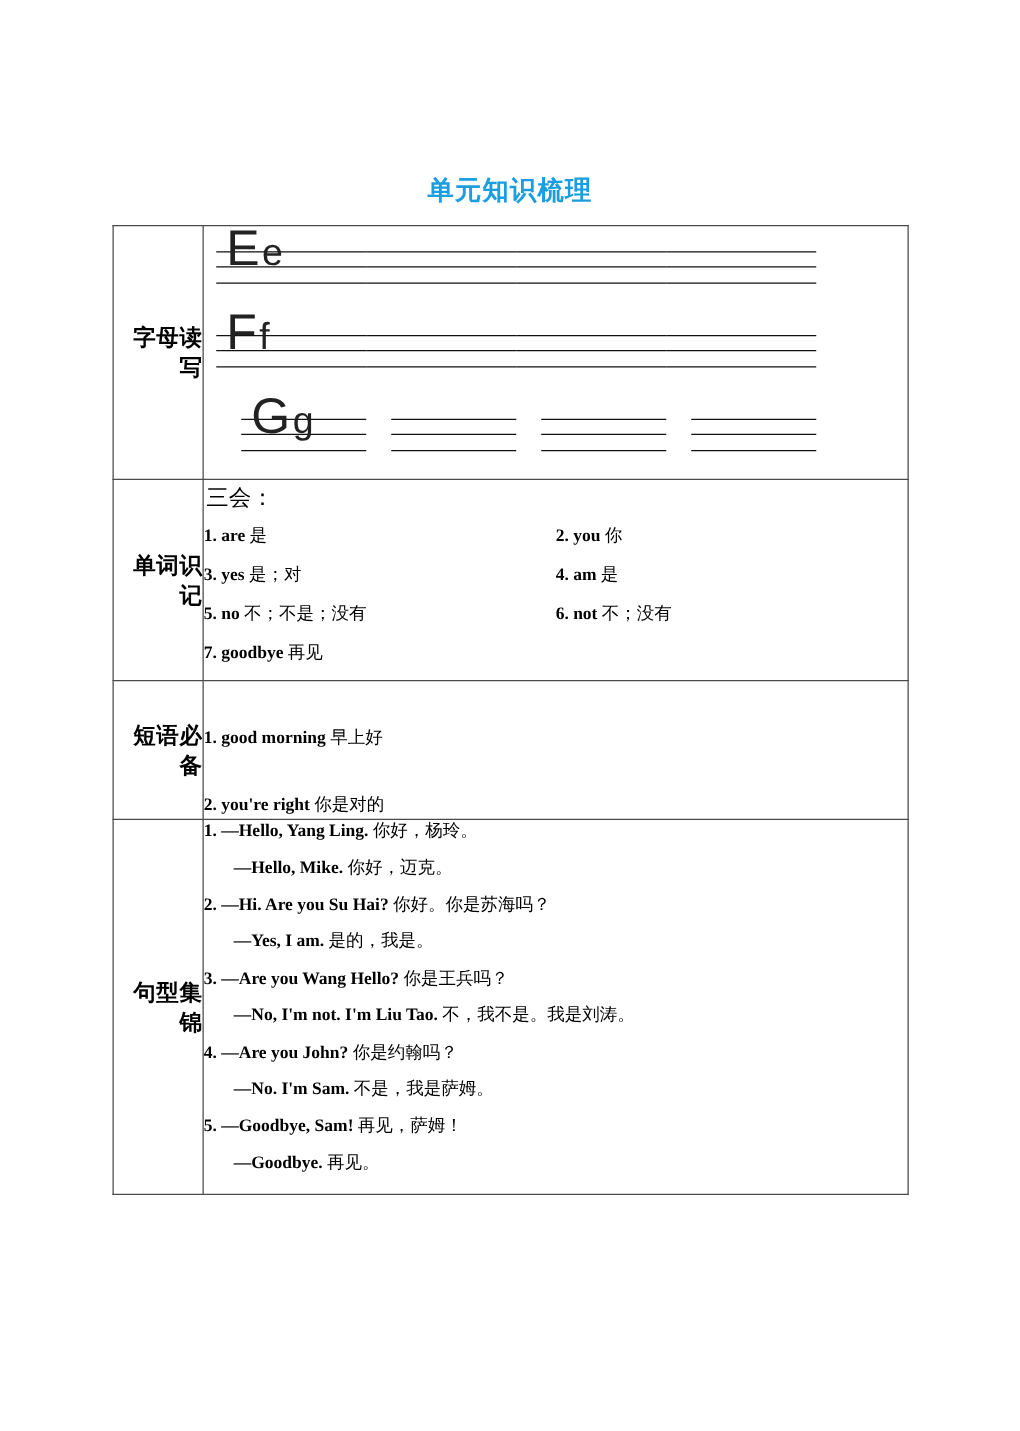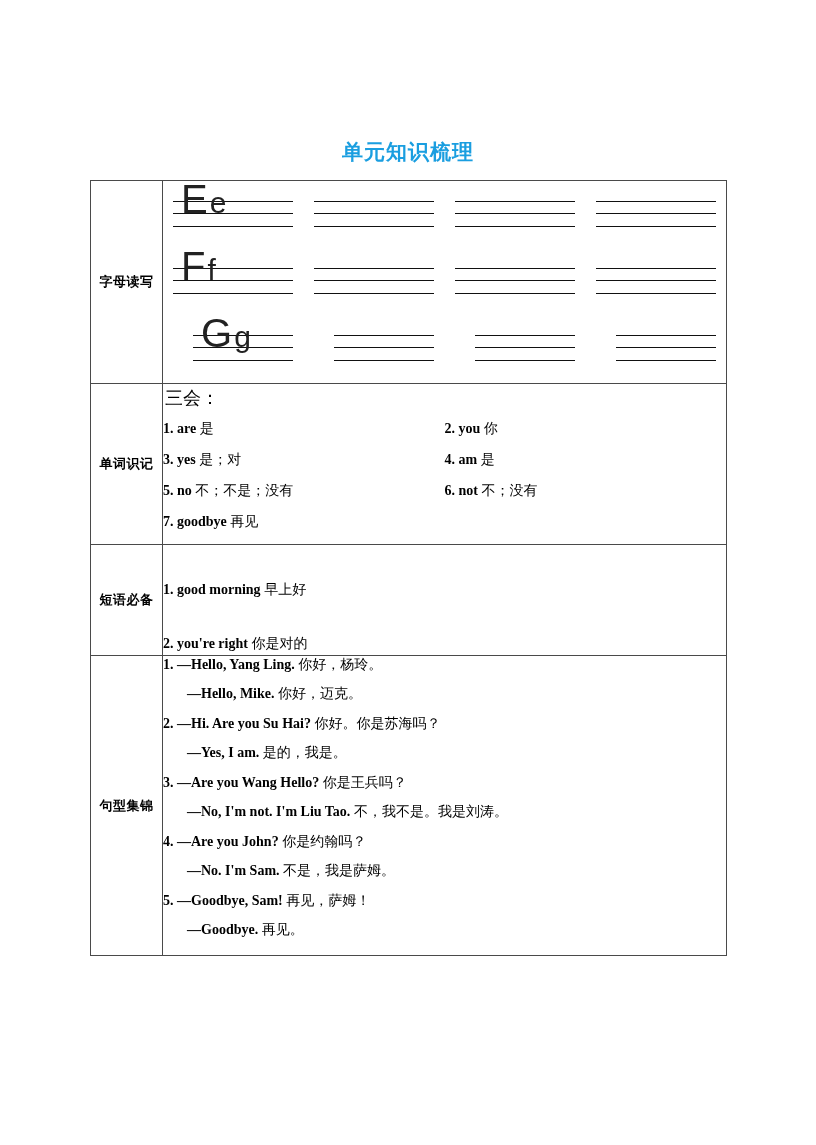--- a/index.html
+++ b/index.html
@@ -41,35 +41,35 @@
     border-collapse: collapse;
     table-layout: fixed;
   }
   table.sheet td {
     border: 1px solid #4a4a4a;
     vertical-align: middle;
     padding: 0;
   }
   td.label {
     width: 72px;
-    text-align: center;
+    text-align: right;
     font-family: "Liberation Sans", sans-serif;
     font-weight: bold;
-    font-size: 13px;
+    font-size: 18px;
     letter-spacing: 0.5px;
     color: #000;
   }
   td.content {
     padding: 10px 12px 12px 12px;
   }
 
   
   .hw-wrap {
     display: flex;
-    justify-content: space-between;
+    justify-content: flex-start;
     padding: 8px 10px 10px 10px;
   }
   .hw-col {
     width: 120px;
   }
   .hw-block {
     margin-bottom: 21px;
     position: relative;
     height: 46px;
   }

